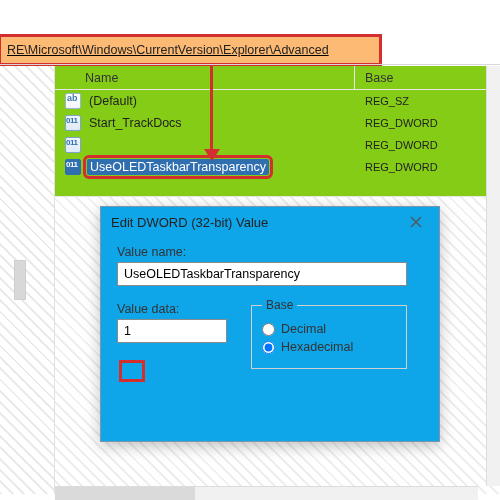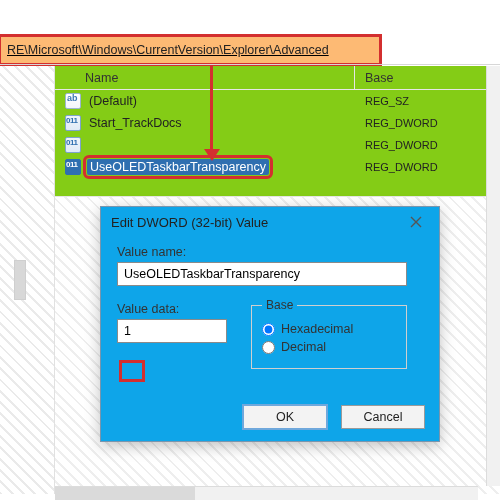--- a/index.html
+++ b/index.html
@@ -192,35 +192,27 @@
       <input class="txt" readonly="" value="UseOLEDTaskbarTransparency" style="">
 
       <div class="row2">
         <div class="leftcol">
           <div class="lbl"><span>Value data:</span></div>
           <input class="txt" value="1" style="">
         </div>
         <fieldset class="base">
           <legend>Base</legend>
           <label class="radio">
+            <input type="radio" name="base" style="">
+            <span>Decimal</span>
+          </label>
+          <label class="radio">
             <input type="radio" name="base" checked="" style="">
             <span>Hexadecimal</span>
           </label>
-          <label class="radio">
-            <input type="radio" name="base" style="">
-            <span>Decimal</span>
-          </label>
         </fieldset>
       </div>
 
       <div class="vd-hl"></div>
     </div>
-    <div class="btns">
-      <div class="btn primary">
-          <span>OK</span>
-        </div>
-      <div class="btn">
-          <span>Cancel</span>
-        </div>
-    </div>
   </div>
 
 </div>
 
 </body></html>

